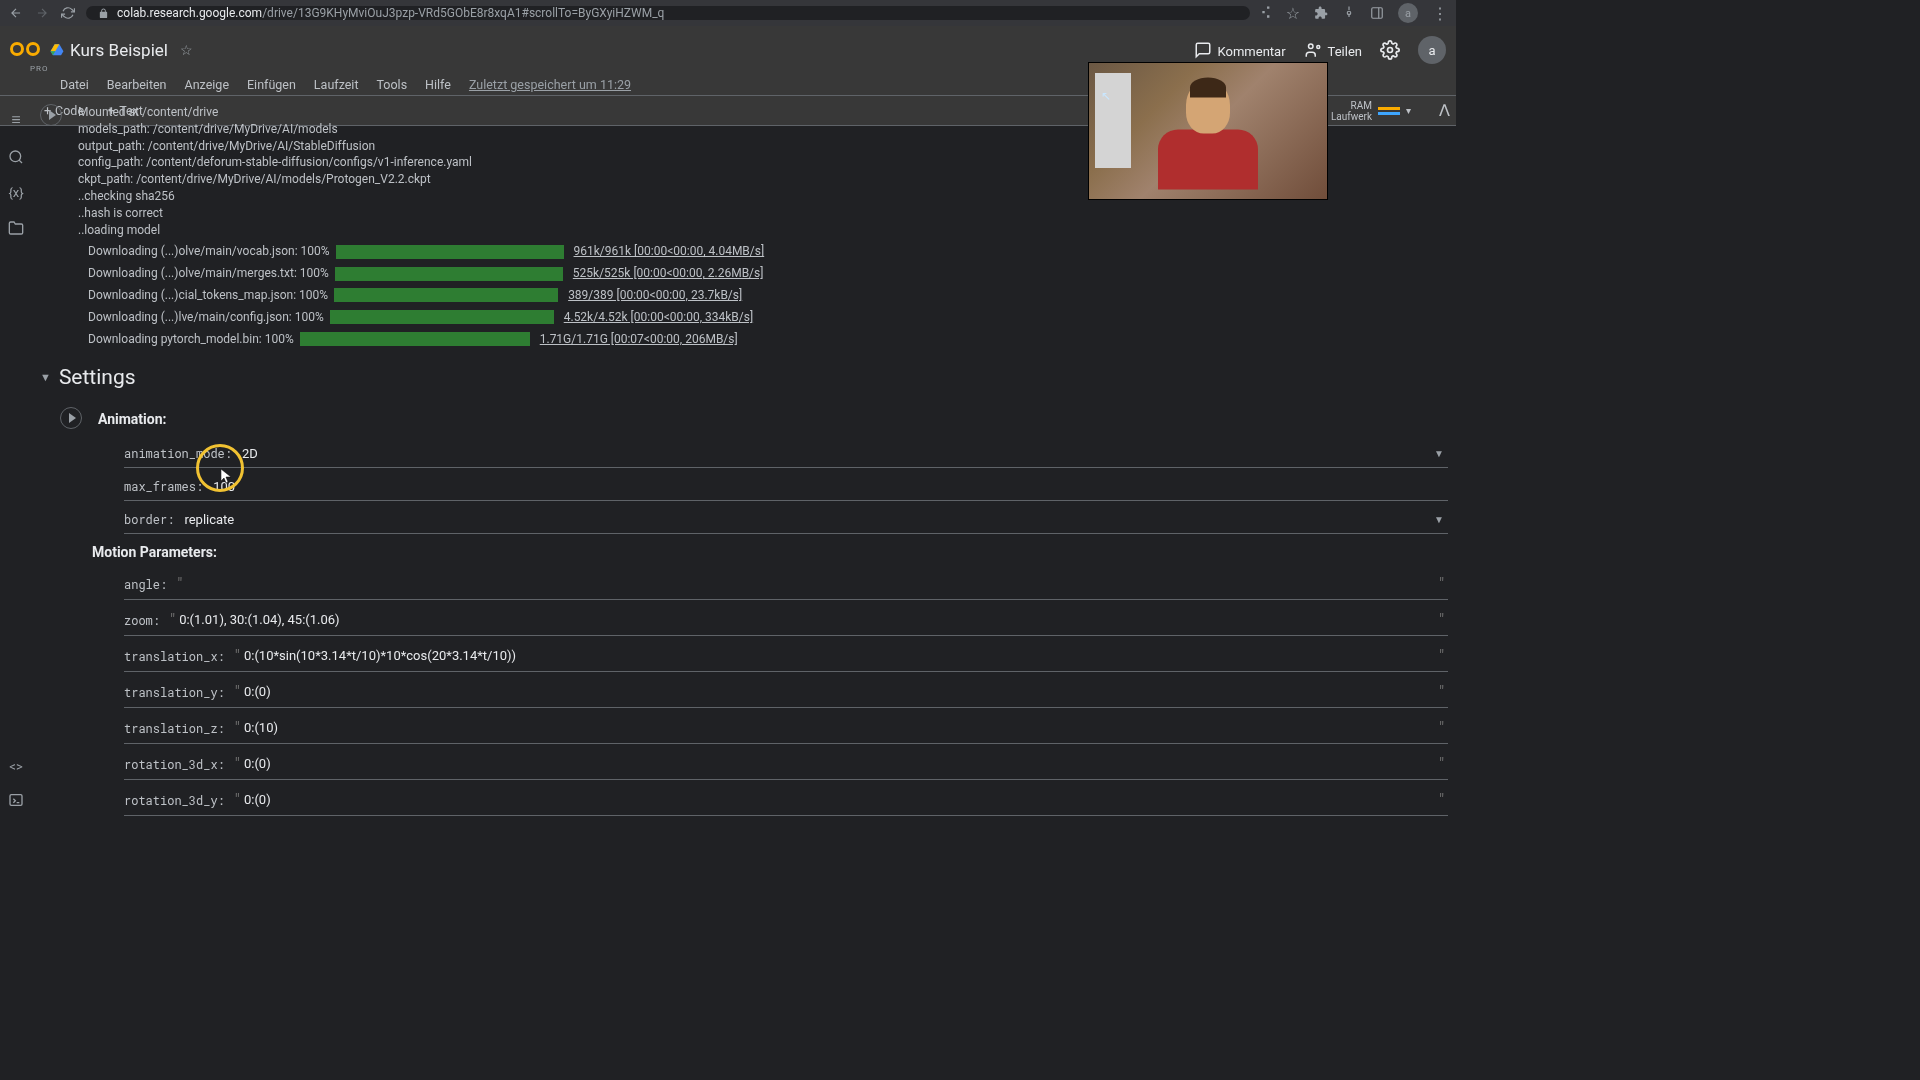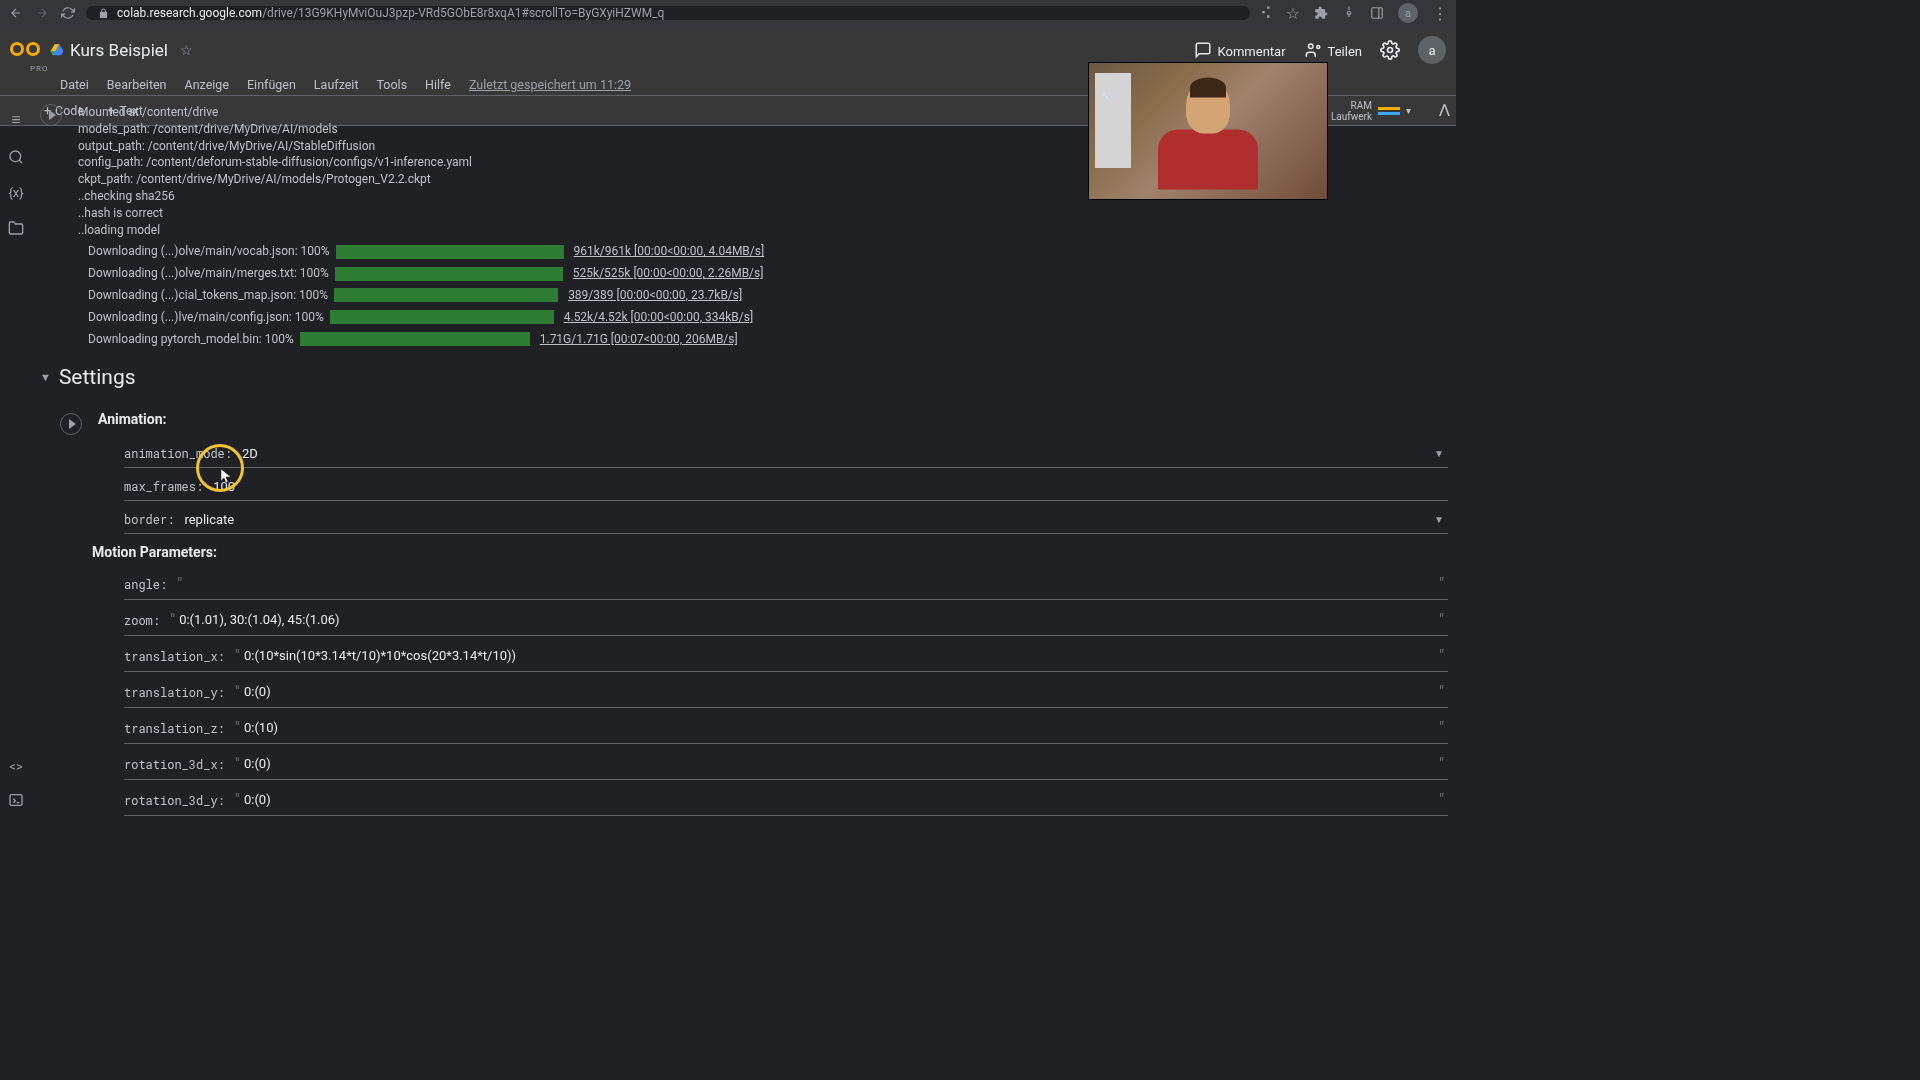--- a/index.html
+++ b/index.html
@@ -270,21 +270,21 @@
         </div>
       </div>
   </div>
 
   <div class="section-header">
     <span class="triangle">▼</span>
     <span class="section-title">Settings</span>
   </div>
 
   <div class="form-cell">
-    <div style="display:flex;align-items:flex-end">
+    <div style="display:flex;align-items:center">
       <div class="run-btn active"></div>
       <div class="form-heading" style="margin-left:8px">Animation:</div>
     </div>
 
     <div class="form-row" style="position:relative">
       <span class="form-label">animation_mode:</span>
       <div class="form-select">
         <span class="form-value">2D</span>
         <span class="dropdown-arrow">▼</span>
       </div>

